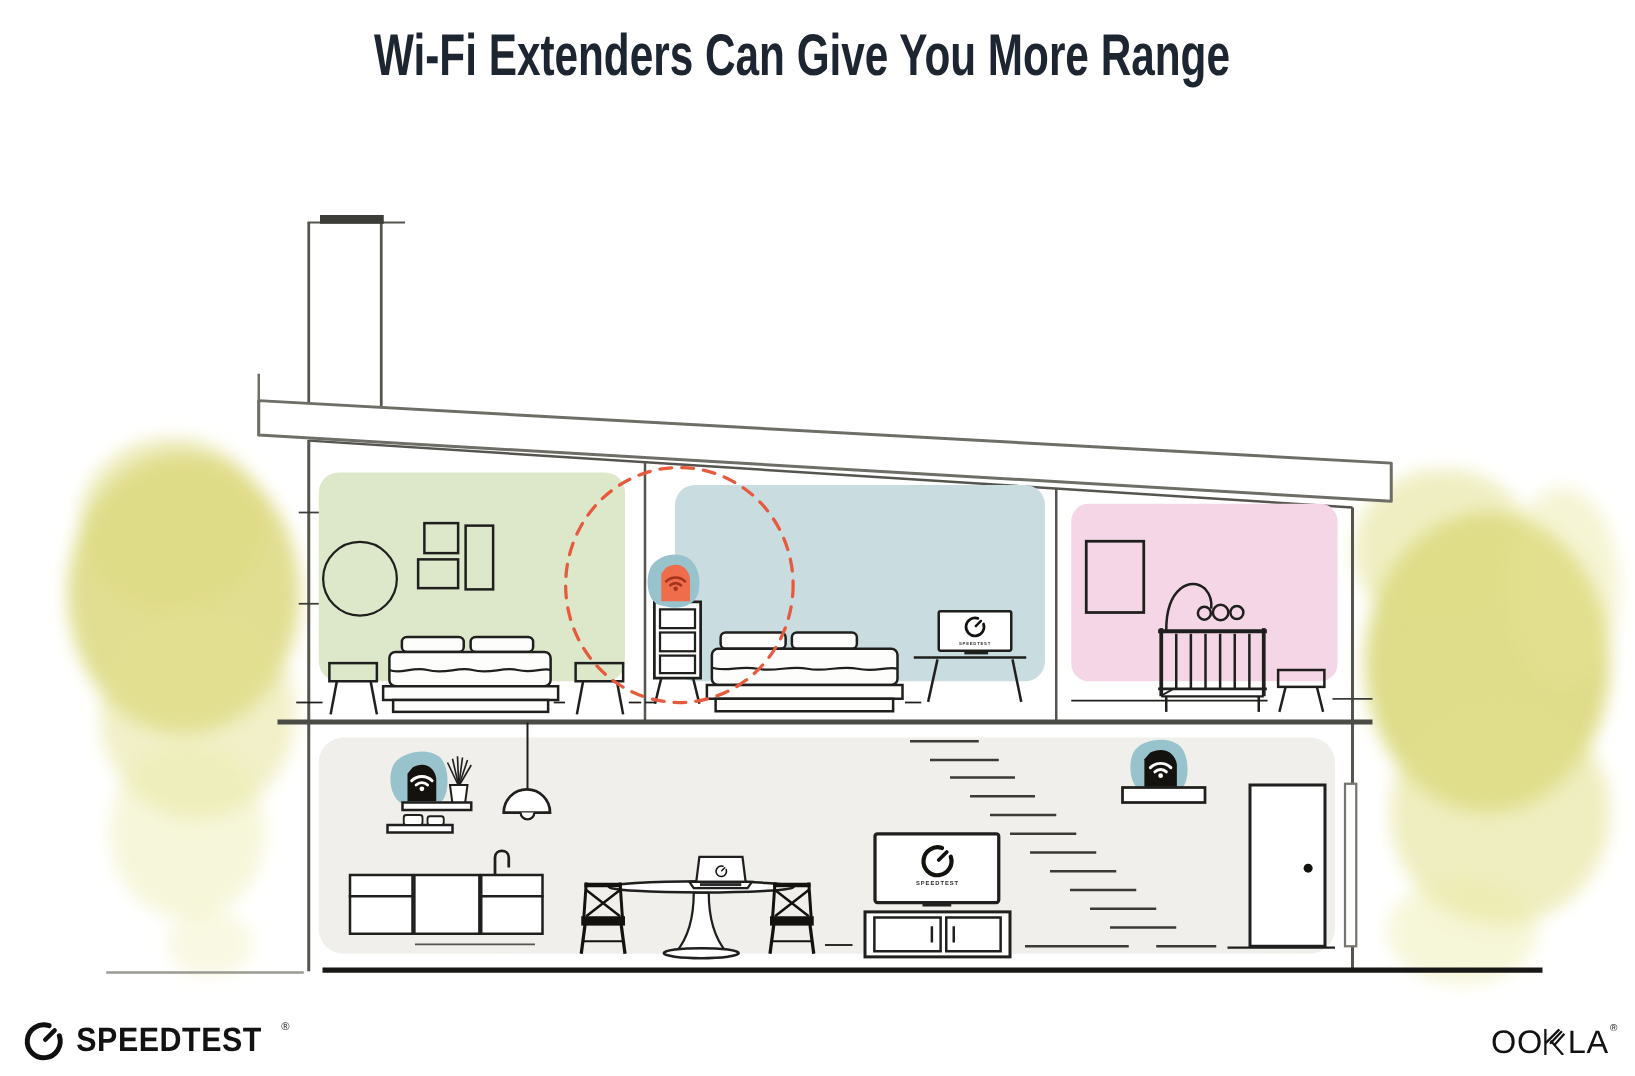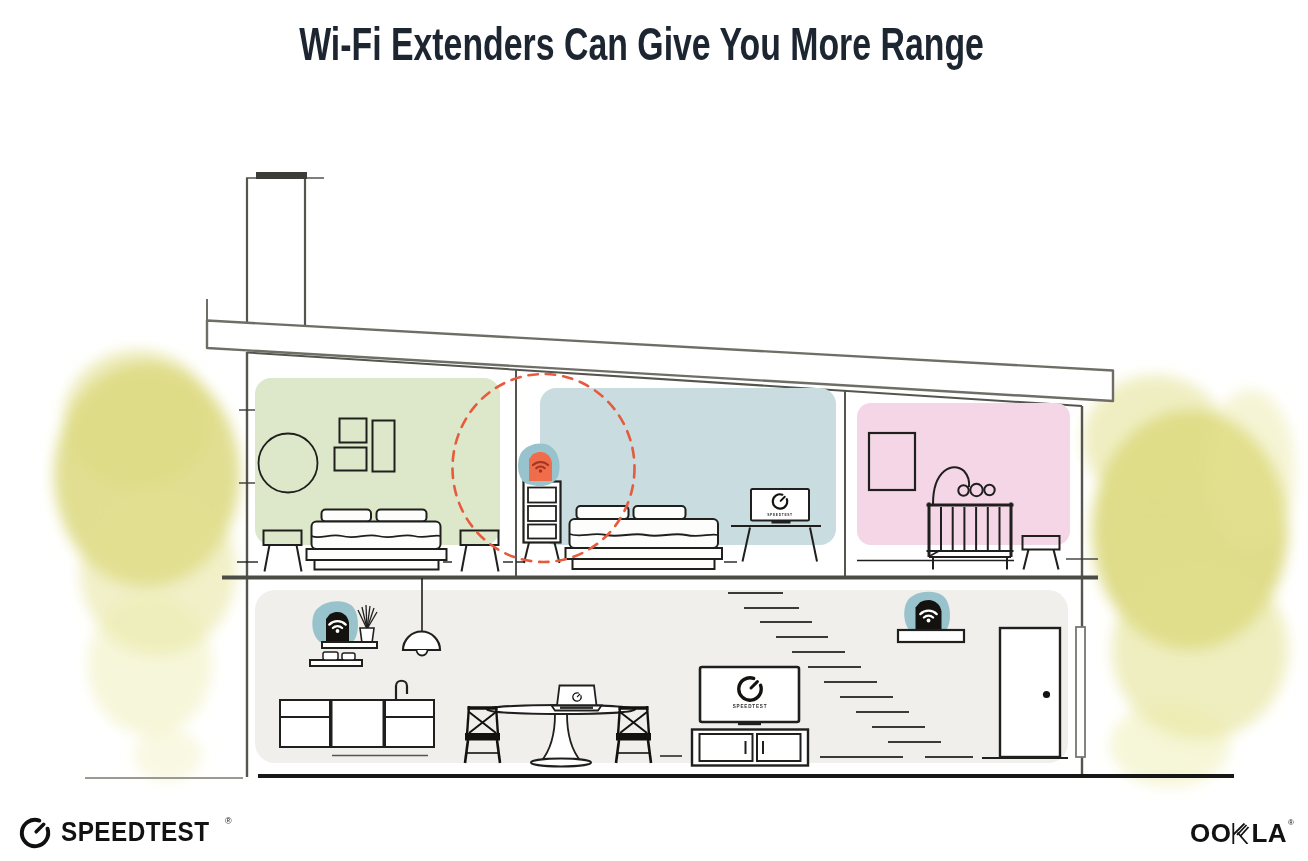--- a/index.html
+++ b/index.html
@@ -22,21 +22,21 @@
   svg text{font-family:"Liberation Sans",sans-serif;}
 
   
   .footer-left{position:absolute;left:16px;top:812px;height:40px;display:flex;
     align-items:center;gap:7px;z-index:6;}
   .st-word{font-weight:bold;font-size:27px;letter-spacing:.5px;color:#121212;
     display:inline-block;transform:scaleX(.9);transform-origin:0 50%;}
   .st-reg{font-size:9px;color:#222;align-self:flex-start;margin-top:4px;margin-left:-8px;}
   .footer-right{position:absolute;right:14px;top:816px;height:34px;display:flex;
     align-items:center;z-index:6;color:#121212;}
-  .ookla-word{font-weight:bold;font-size:26px;letter-spacing:.5px;display:inline-block;}
+  .ookla-word{font-weight:normal;font-size:26px;letter-spacing:.5px;display:inline-block;}
   .ookla-reg{font-size:8px;align-self:flex-start;margin-top:2px;margin-left:1px;}
   .ookla-k{margin:0 1px;}
 </style>
 </head>
 <body>
 
 <div class="stage">
 
   <div class="header">
     <div><span class="title-line">Wi-Fi Extenders Can Give You More Range</span></div>

